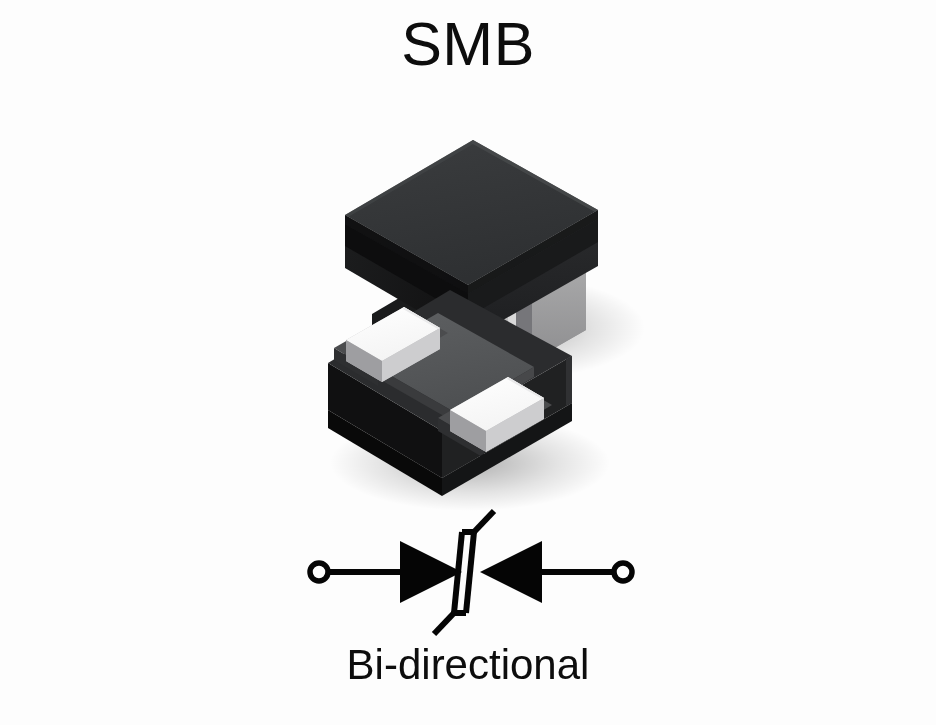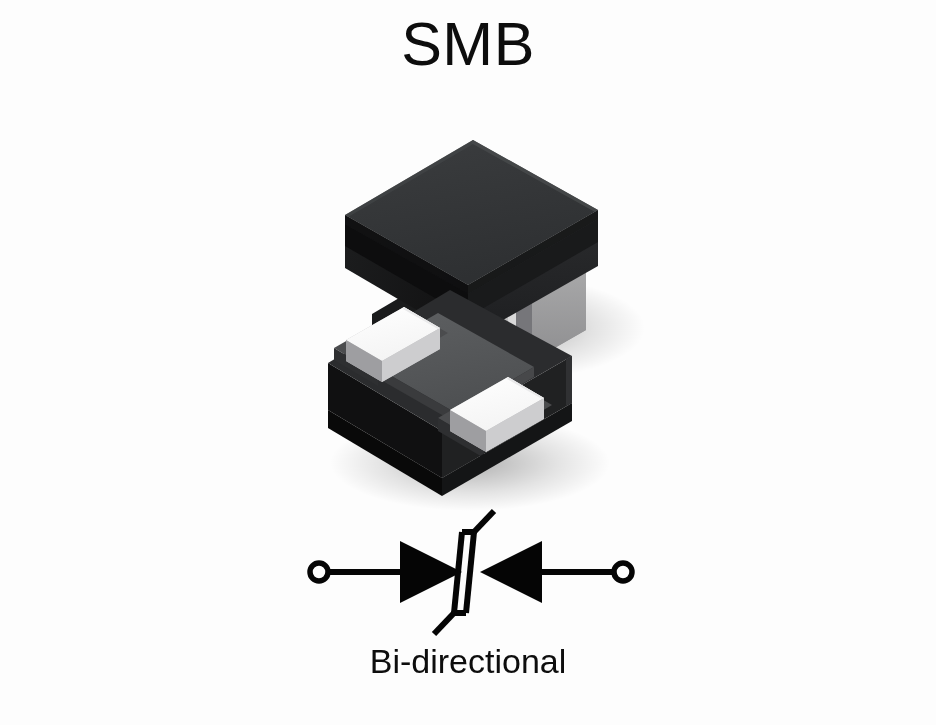--- a/index.html
+++ b/index.html
@@ -28,21 +28,21 @@
     color: #0d0d0d;
     letter-spacing: 0.5px;
     line-height: 1;
   }
   #caption {
     position: absolute;
     left: 0;
     top: 644px;
     width: 936px;
     text-align: center;
-    font-size: 34px;
+    font-size: 42px;
     font-weight: 400;
     color: #0d0d0d;
     line-height: 1;
   }
   #packages {
     position: absolute;
     left: 320px;
     top: 118px;
     width: 320px;
     height: 380px;

